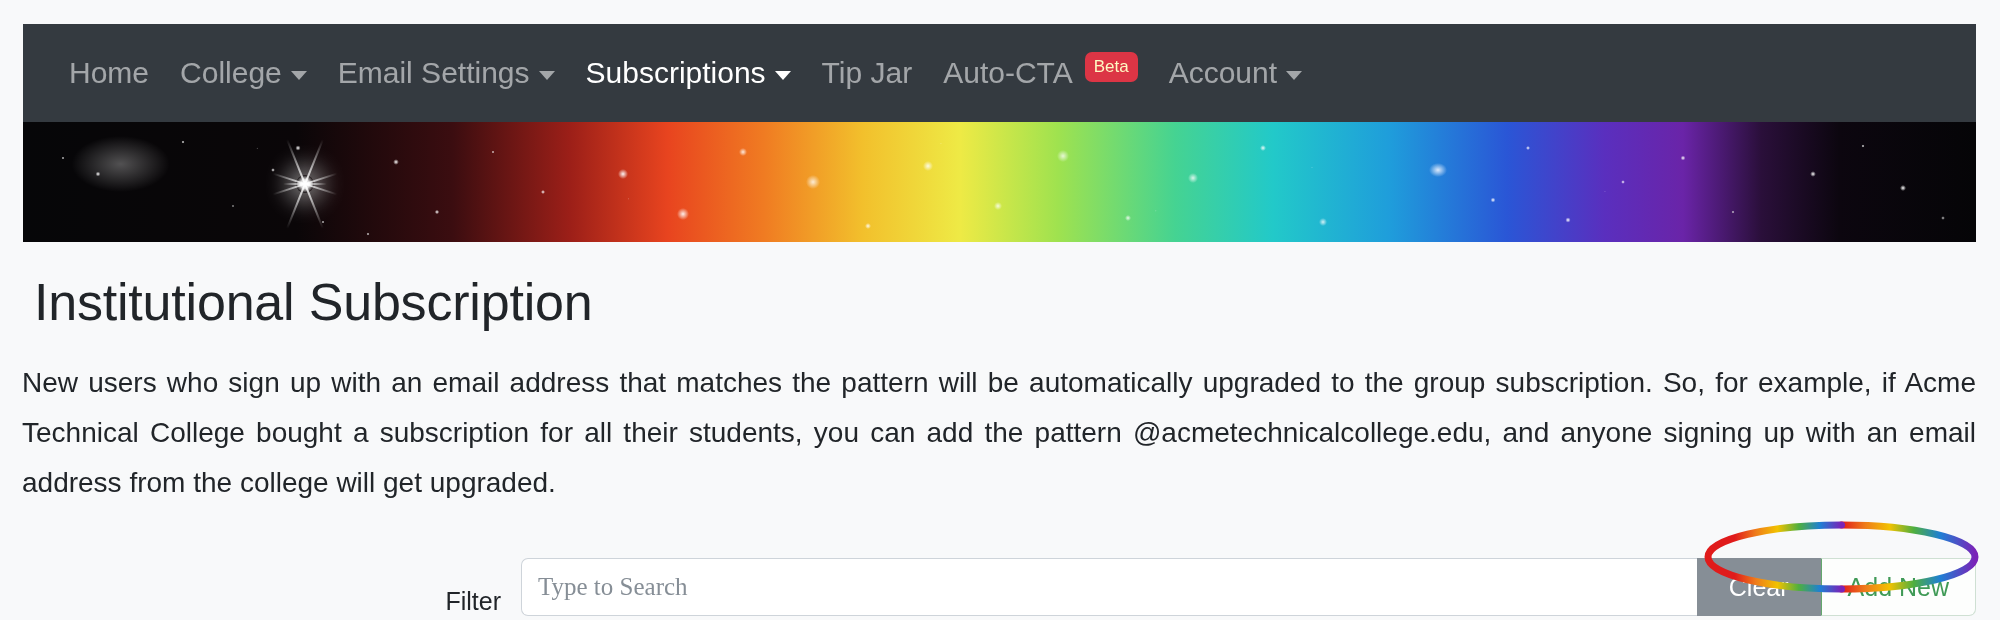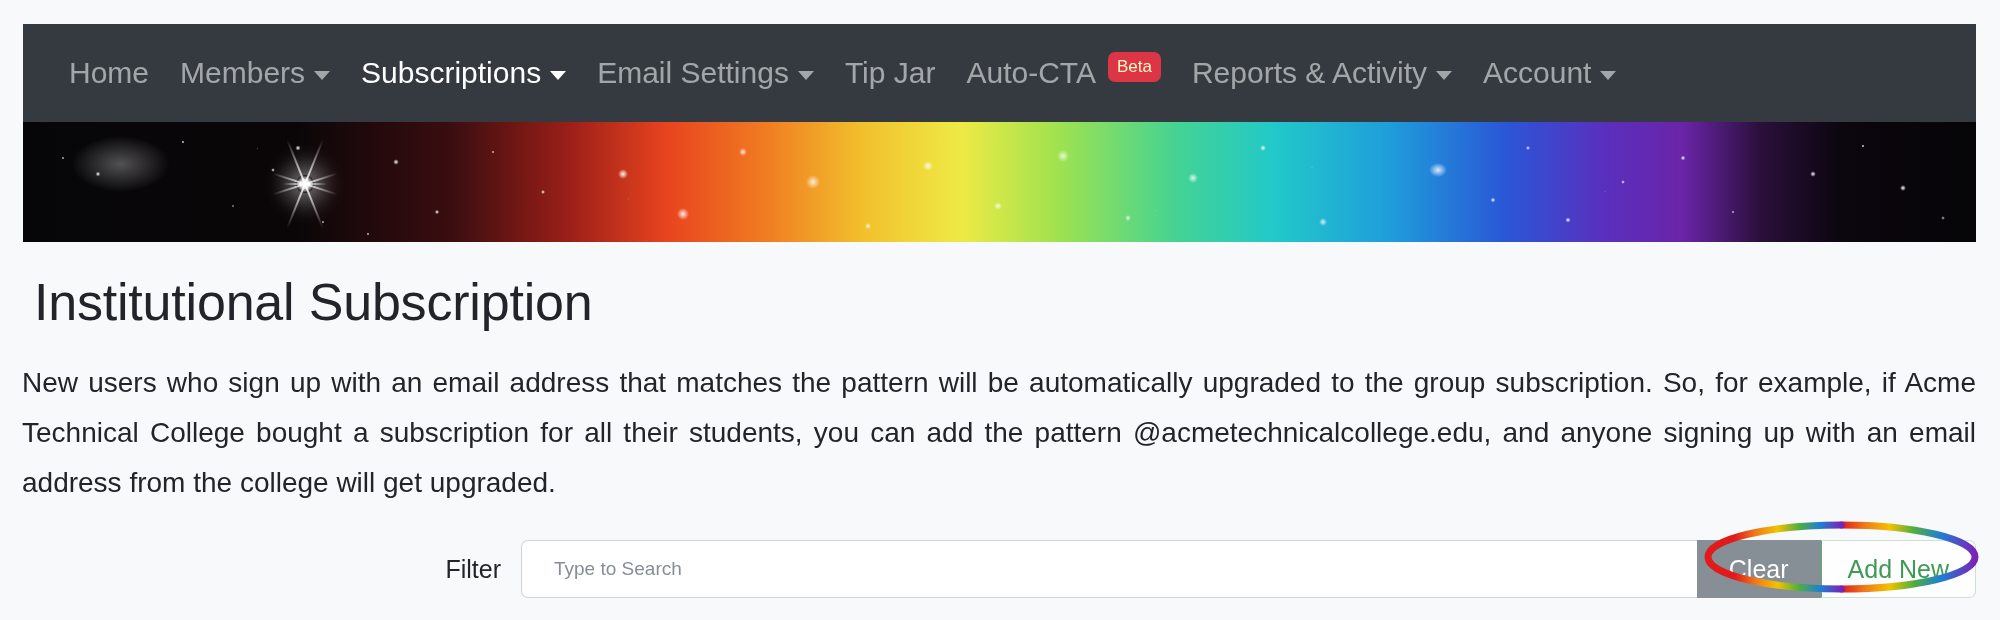--- a/index.html
+++ b/index.html
@@ -185,48 +185,48 @@
     line-height: 50px;
     color: #212529;
     margin: 0;
     text-align: justify;
     text-align-last: left;
   }
 
   
   .filter-row {
     position: absolute;
-    left: 22px; top: 538px;
+    left: 22px; top: 554px;
     width: 1954px; height: 62px;
     display: flex;
-    align-items: center;
+    align-items: flex-end;
     justify-content: flex-end;
   }
   .filter-label {
     font-size: 25px;
     color: #212529;
     margin-right: 20px;
     white-space: nowrap;
   }
   .input-group {
     display: flex;
     align-items: stretch;
     height: 58px;
     width: 1455px;
   }
   .search-input {
     flex: 1 1 auto;
     border: 1px solid #ced4da;
     border-right: none;
     border-radius: 7px 0 0 7px;
     background: #fff;
-    font-family: Liberation Sans, sans-serif;
-    font-size: 19px;
+    font-family: Liberation Serif, serif;
+    font-size: 25px;
     color: #212529;
-    padding: 0 32px;
+    padding: 0 16px;
     outline: none;
     min-width: 0;
   }
   .search-input::placeholder { color: #868e96; opacity: 1; }
   .btn-clear {
     flex: 0 0 auto;
     background: #868e96;
     border: 1px solid #868e96;
     color: #fff;
     font-family: Liberation Sans, sans-serif;
@@ -263,41 +263,37 @@
 </head>
 <body>
 
 <div class="page">
 
   <nav class="navbar">
     <div class="nav-item">
       <span>Home</span>
     </div>
     <div class="nav-item">
-      <span>Members</span>
+      <span>College</span>
+      <span class="caret"></span>
+    </div>
+    <div class="nav-item">
+      <span>Email Settings</span>
       <span class="caret"></span>
     </div>
     <div class="nav-item active">
       <span>Subscriptions</span>
       <span class="caret"></span>
     </div>
     <div class="nav-item">
-      <span>Email Settings</span>
-      <span class="caret"></span>
-    </div>
-    <div class="nav-item">
       <span>Tip Jar</span>
     </div>
     <div class="nav-item">
       <span>Auto-CTA</span>
       <span class="badge-beta">Beta</span>
-    </div>
-    <div class="nav-item">
-      <span>Reports &amp; Activity</span>
-      <span class="caret"></span>
     </div>
     <div class="nav-item">
       <span>Account</span>
       <span class="caret"></span>
     </div>
   </nav>
 
   <div class="banner">
     <div class="banner-sky"></div>
     <div class="banner-noise"></div>

